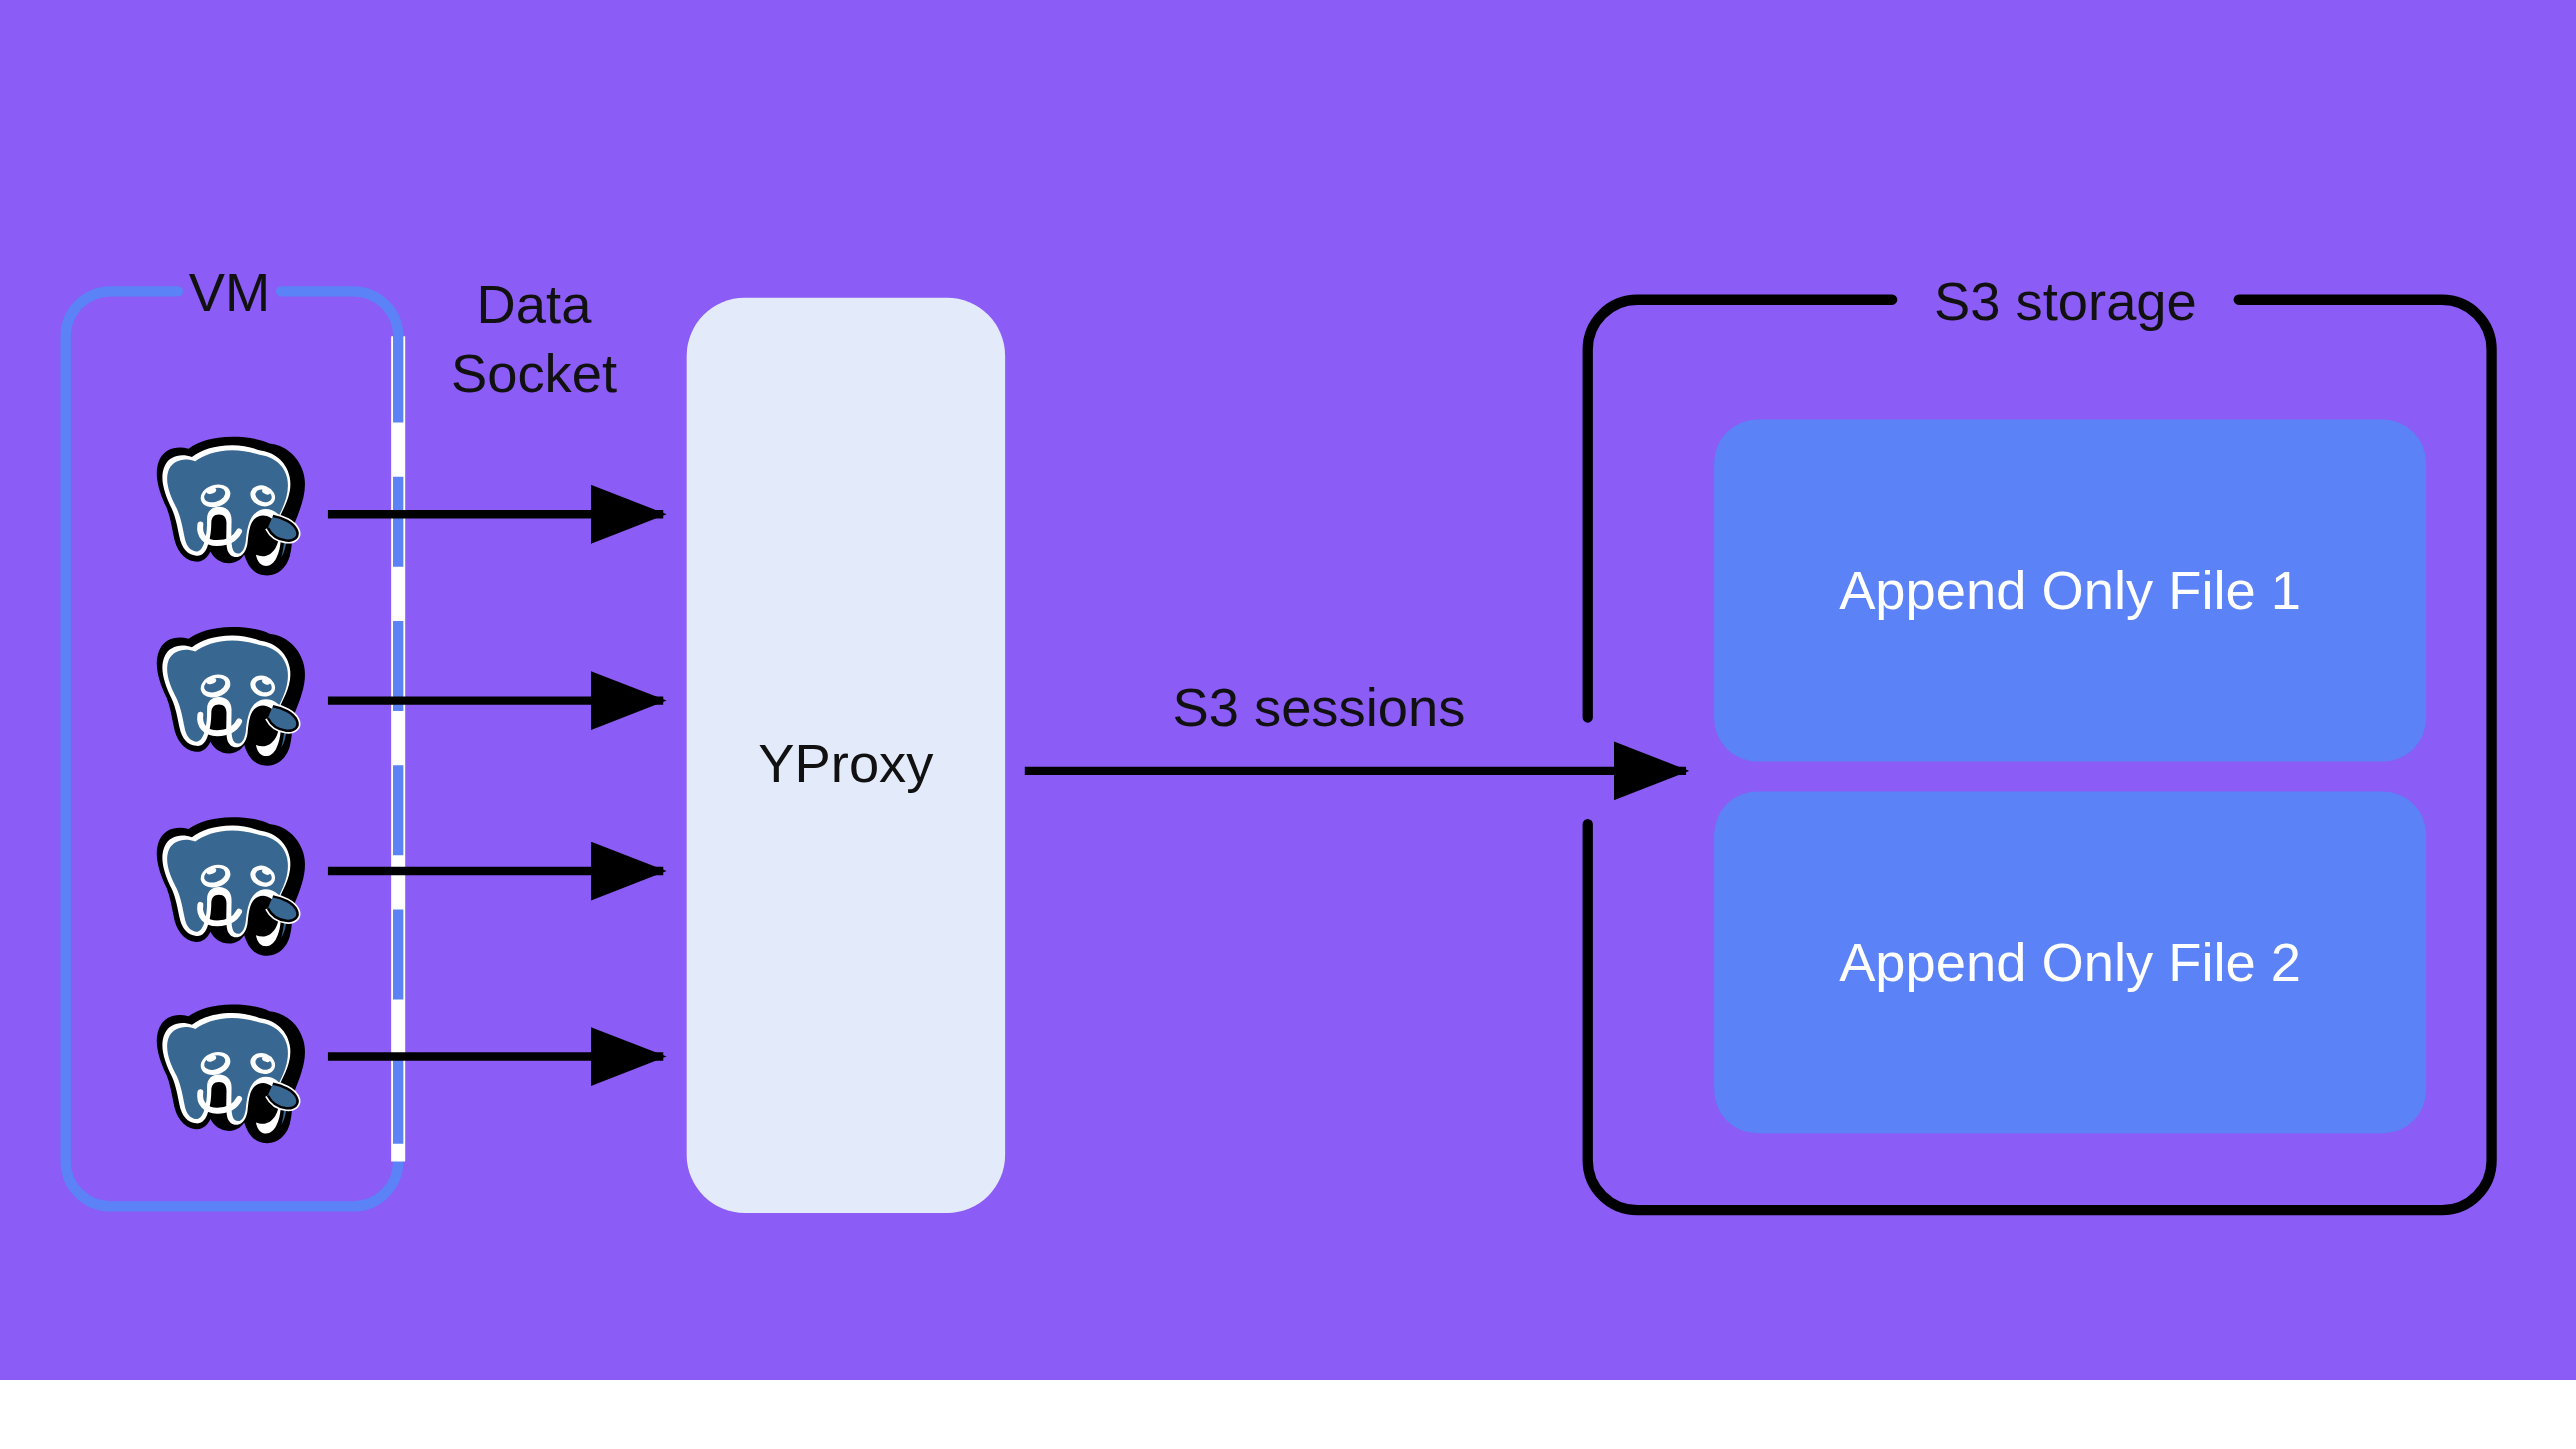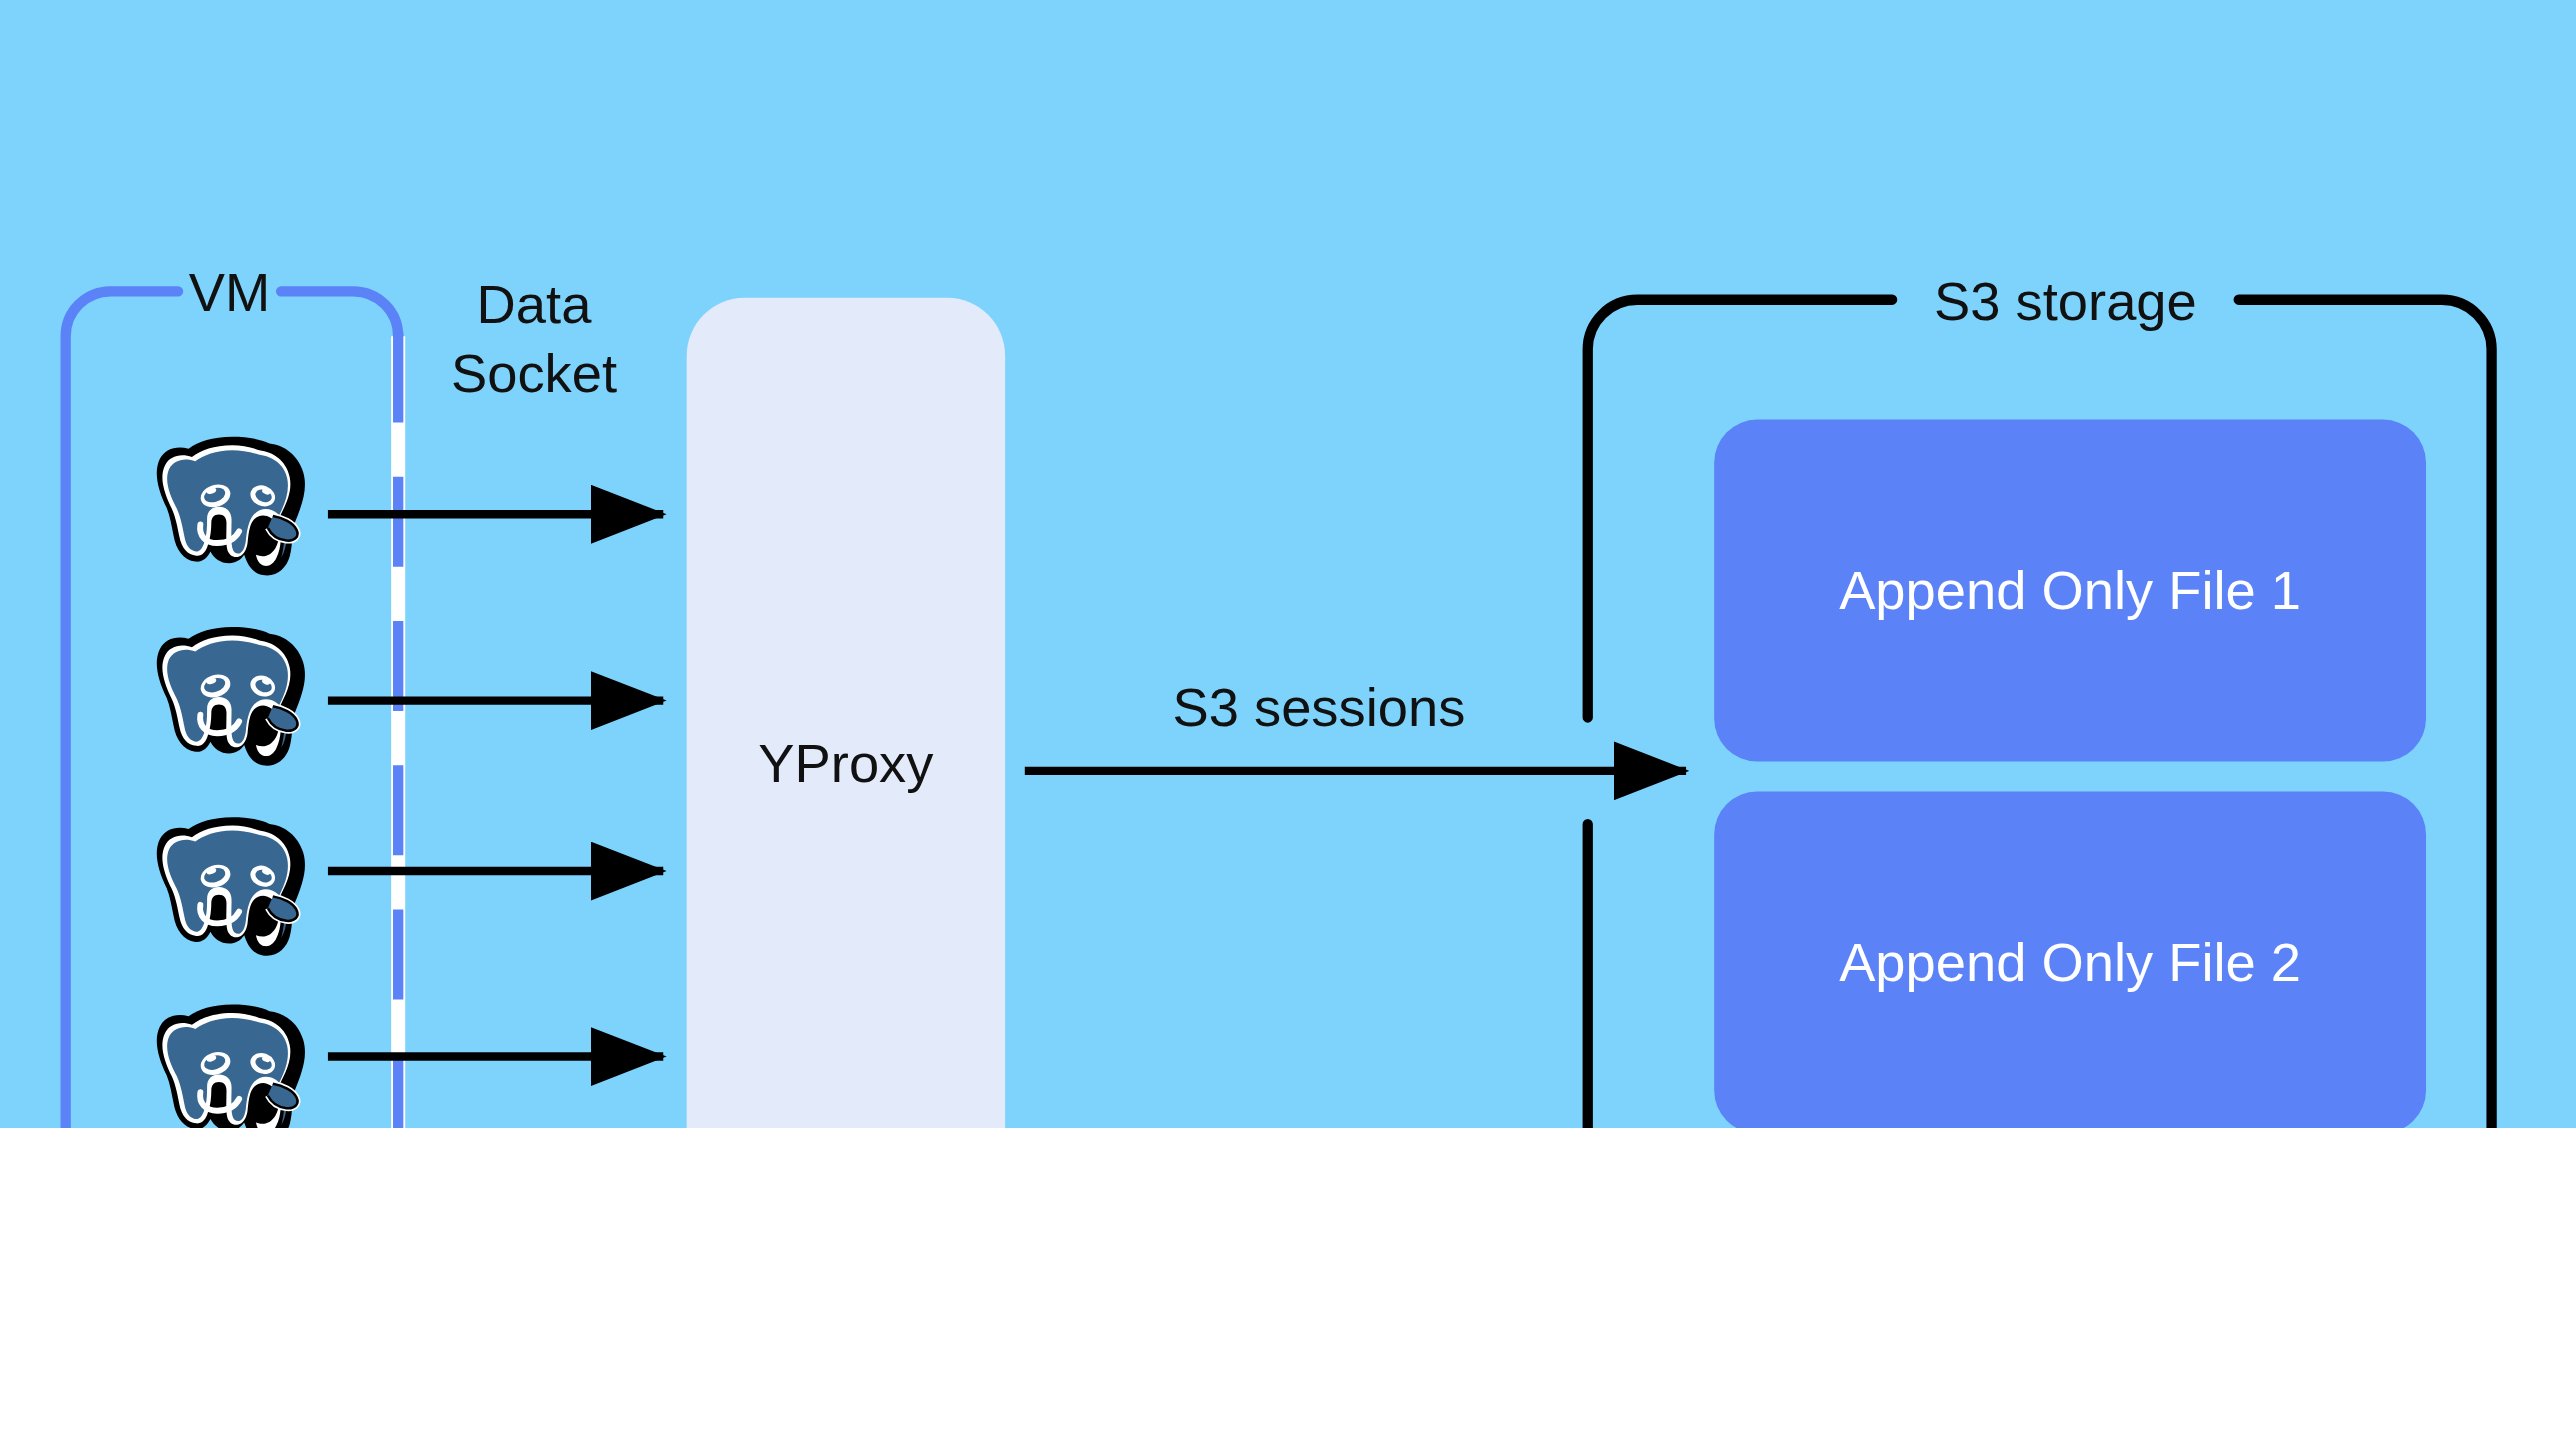--- a/index.html
+++ b/index.html
@@ -6,22 +6,22 @@
     margin: 0;
     padding: 0;
     background: #ffffff;
   }
   body {
     font-family: "Liberation Sans", sans-serif;
   }
   #canvas {
     position: relative;
     width: 2576px;
-    height: 1128px;
-    background: #7dd3fc;
+    height: 1380px;
+    background: #8b5cf6;
     overflow: hidden;
   }
   #diagram-svg {
     position: absolute;
     left: 0;
     top: 0;
     width: 2576px;
     height: 1449px;
   }
   .svg-label {

